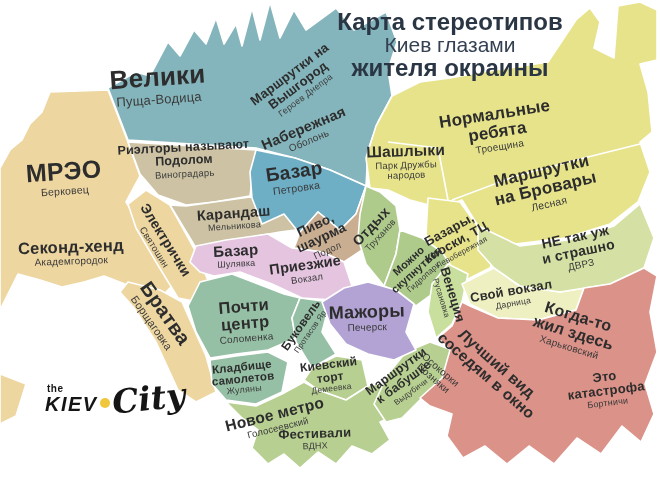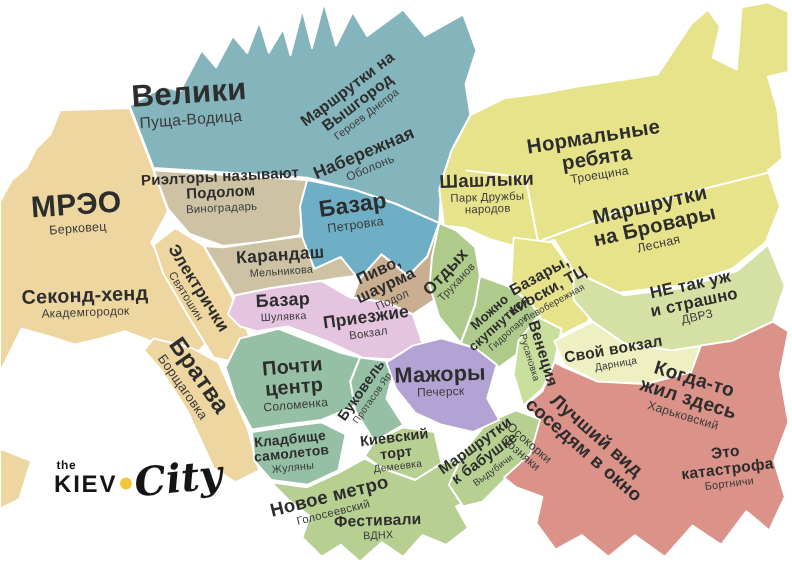--- a/index.html
+++ b/index.html
@@ -12,21 +12,21 @@
        white-space:pre-line;line-height:1.06;pointer-events:none;}
   .m{font-weight:bold;color:#2d2d2d;letter-spacing:.2px;}
   .s{font-weight:normal;color:#3a3a3a;margin-top:1px;letter-spacing:.2px;}
   #title{position:absolute;left:450px;top:10px;transform:translateX(-50%);
          text-align:center;color:#2b3644;line-height:1.02;white-space:nowrap;}
   #title .t1,#title .t3{font-size:24px;font-weight:bold;}
   #title .t2{font-size:21px;font-weight:normal;color:#344153;}
   #logo{position:absolute;left:45px;top:384px;display:flex;align-items:flex-start;color:#151515;}
   #logo .col{display:flex;flex-direction:column;line-height:1;}
   #logo .the{font-size:10px;font-weight:bold;margin-left:2px;letter-spacing:.5px;}
-  #logo .kiev{font-size:20px;font-weight:bold;letter-spacing:1.5px;}
+  #logo .kiev{font-size:20px;font-weight:bold;letter-spacing:1.5px;font-style:italic;}
   #logo .dot{width:10px;height:10px;border-radius:50%;background:#f0c63c;margin:14px 2px 0 2px;}
   #logo .city{font-family:"DejaVu Serif",serif;font-style:italic;font-weight:bold;
               font-size:33px;line-height:1;margin-top:-2px;transform:rotate(-6deg);}
   #watermark{position:absolute;left:376px;top:424px;width:272px;height:30px;
              background:rgba(95,90,85,.16);border-radius:7px;display:flex;
              align-items:center;justify-content:center;
              font-size:16px;letter-spacing:.3px;color:rgba(242,238,234,.88);}
 </style>
 </head>
 <body>
@@ -209,20 +209,25 @@
   <div class="lbl" style="left:574px;top:331px;--r:17deg">
     <span class="m" style="font-size:16px">Когда-то
 жил здесь</span>
     <span class="s" style="font-size:10px">Харьковский</span>
   </div>
   <div class="lbl" style="left:606px;top:389px;--r:-7deg">
     <span class="m" style="font-size:13px">Это катастрофа</span>
     <span class="s" style="font-size:9px">Бортничи</span>
   </div>
 
+  <div id="title">
+    <div class="t1">Карта стереотипов</div>
+    <div class="t2">Киев глазами</div>
+    <div class="t3">жителя окраины</div>
+  </div>
 
   <div id="logo">
     <div class="col">
       <span class="the">the</span>
       <span class="kiev">KIEV</span>
     </div>
     <span class="dot"></span>
     <span class="city">City</span>
   </div>
 

